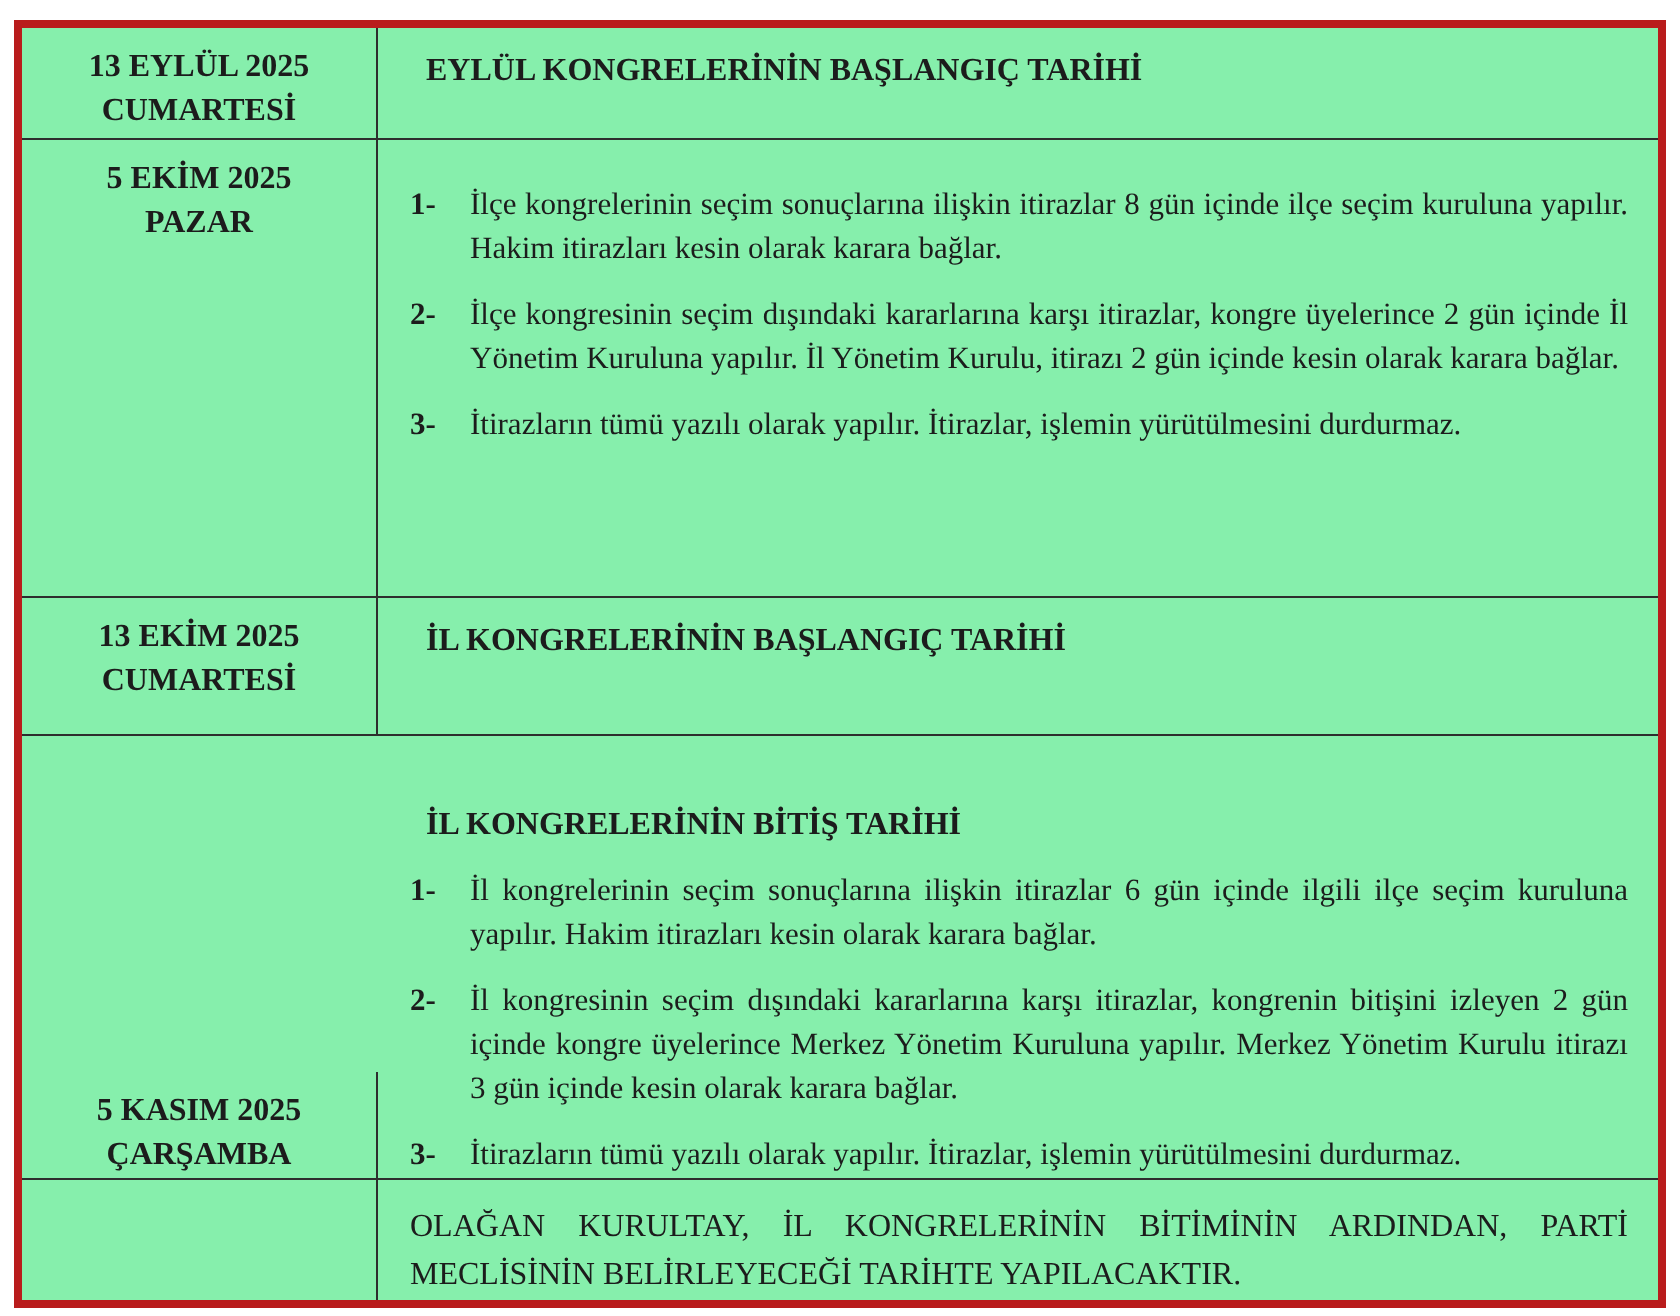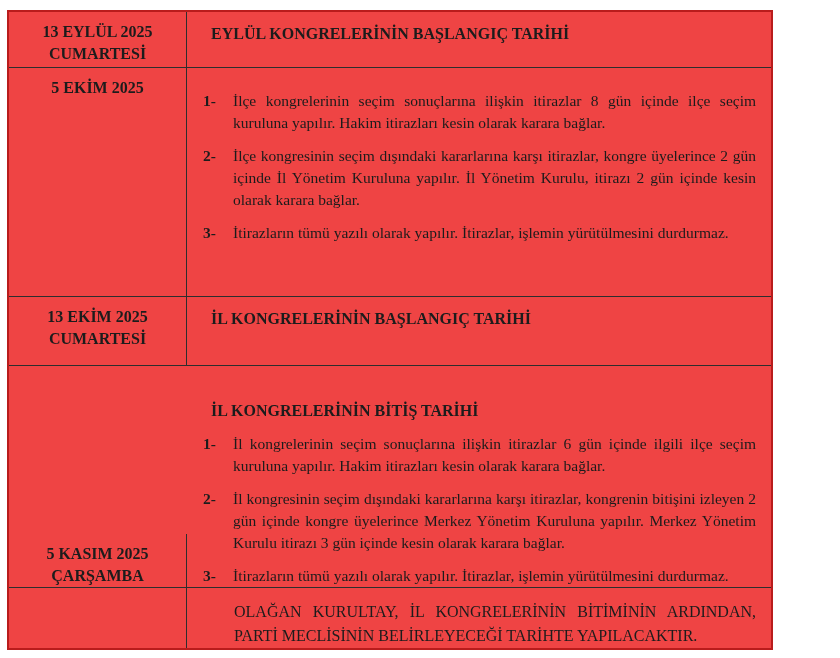--- a/index.html
+++ b/index.html
@@ -11,37 +11,37 @@
     width: 840px;
     height: 658px;
     position: relative;
     font-family: "Liberation Serif", serif;
     color: #1c1c1c;
   }
   .doc {
     position: absolute;
     left: 7px;
     top: 10px;
-    width: 766px;
-    border: 2px solid #b91c1c;
+    width: 826px;
+    border: 4px solid #b91c1c;
     box-sizing: border-box;
-    background: #ef4444;
+    background: #86efac;
   }
   .row {
     display: flex;
     border-bottom: 1px solid #2e2e2e;
     box-sizing: border-box;
     overflow: hidden;
   }
   .row:last-child { border-bottom: none; }
   .h-r1 { height: 56px; }
   .h-r2 { height: 229px; }
   .h-r3 { height: 69px; }
   .h-r4 { height: 222px; align-items: flex-end; }
-  .h-r5 { height: 60px; gap: 31px; }
+  .h-r5 { height: 60px; }
   .cell-left {
     flex: 0 0 178px;
     width: 178px;
     border-right: 1px solid #2e2e2e;
     box-sizing: border-box;
     text-align: center;
     padding-top: 9px;
   }
   .cell-right {
     flex: 1;
@@ -94,20 +94,21 @@
       <div class="date-line">CUMARTESİ</div>
     </div>
     <div class="cell-right">
       <div class="title">EYLÜL KONGRELERİNİN BAŞLANGIÇ TARİHİ</div>
     </div>
   </div>
 
   <div class="row h-r2">
     <div class="cell-left">
       <div class="date-line">5 EKİM 2025</div>
+      <div class="date-line">PAZAR</div>
     </div>
     <div class="cell-right">
       <div class="item">
         <span class="num">1-</span>
         <span class="txt">İlçe kongrelerinin seçim sonuçlarına ilişkin itirazlar 8 gün içinde ilçe seçim kuruluna yapılır. Hakim itirazları kesin olarak karara bağlar.</span>
       </div>
       <div class="item">
         <span class="num">2-</span>
         <span class="txt">İlçe kongresinin seçim dışındaki kararlarına karşı itirazlar, kongre üyelerince 2 gün içinde İl Yönetim Kuruluna yapılır. İl Yönetim Kurulu, itirazı 2 gün içinde kesin olarak karara bağlar.</span>
       </div>

